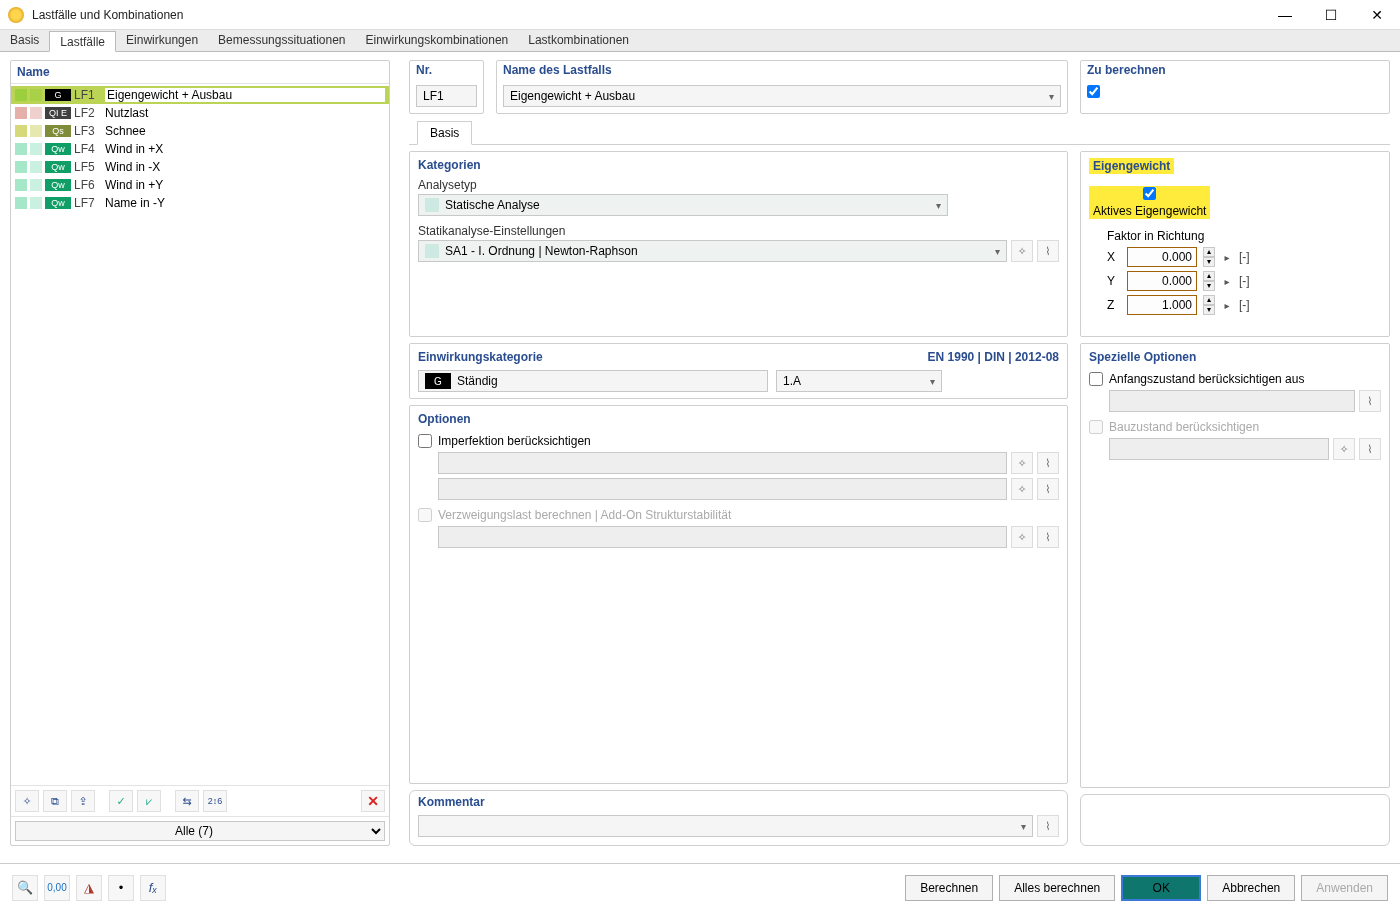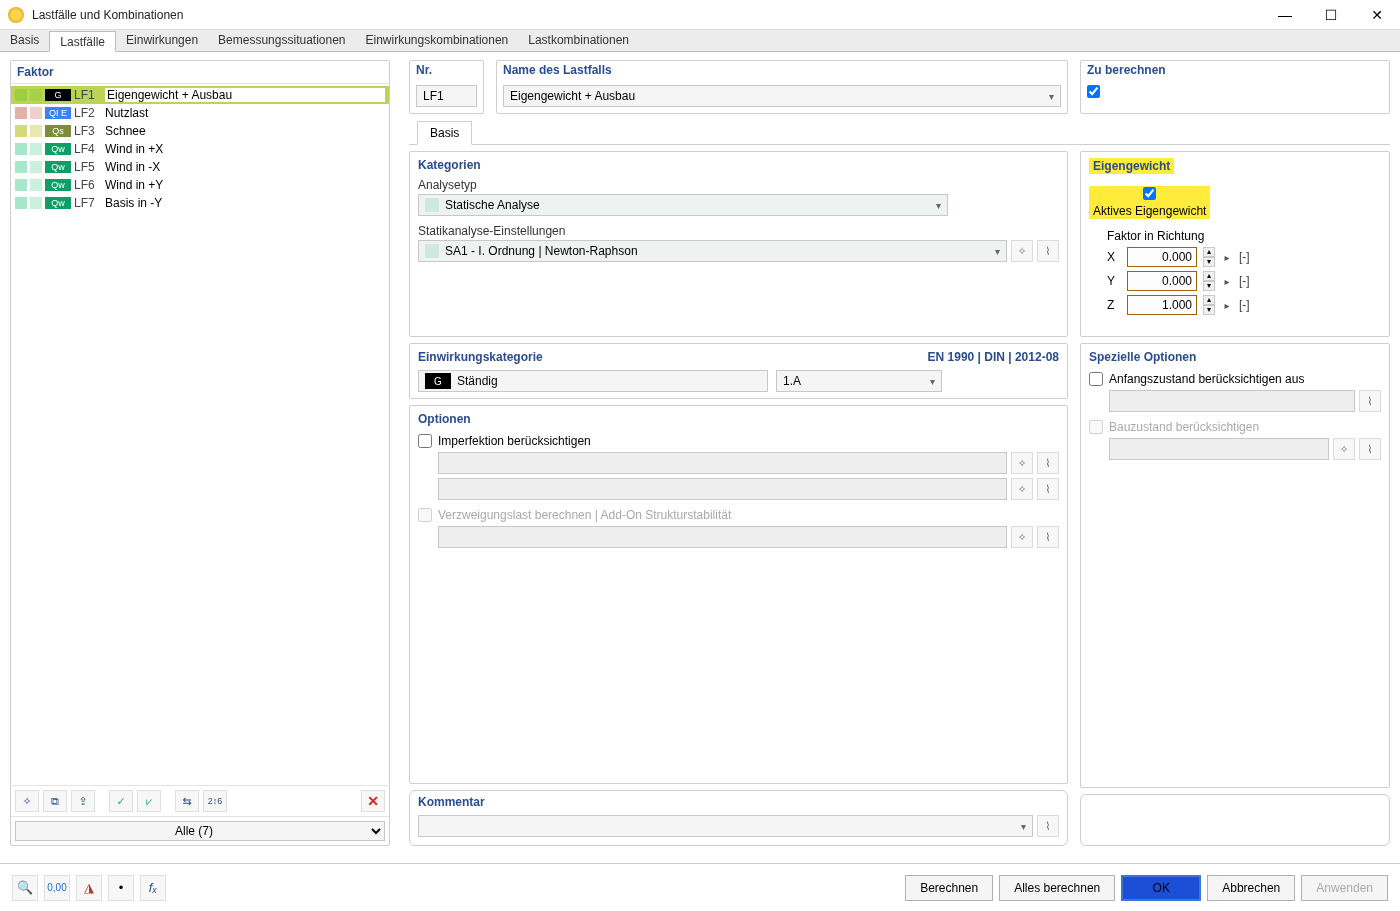--- a/index.html
+++ b/index.html
@@ -88,21 +88,21 @@
 .sbtn { height: 10px; font-size: 8px; line-height: 8px; text-align: center; border: 1px solid #c8c8c8; background: #f0f0f0; }
 .play { width: 12px; height: 20px; display:flex; align-items:center; justify-content:center; color:#555; font-size:10px; }
 .unit { color:#444; }
 
 .hl-chk { background: #ffeb3b; display: inline-flex; padding: 1px 4px; align-items: center; gap: 4px; flex-direction: column; }
 
 
 .bottom { position: absolute; left: 0; right: 0; bottom: 0; height: 48px; border-top: 1px solid #ccc; display: flex; align-items: center; padding: 0 12px; gap: 6px; background: #fff; }
 .bottom .spacer { flex: 1; }
 .btn { height: 26px; min-width: 80px; padding: 0 14px; border: 1px solid #b0b0b0; background: #f5f5f5; cursor: default; }
-.btn.primary { border: 2px solid #3b78d8; background: #1d4ed8; }
+.btn.primary { border: 2px solid #3b78d8; background: #0f766e; }
 .btn.dis { color: #aaa; }
 .bot-icon { width: 26px; height: 26px; border: 1px solid #e0e0e0; background: #f7f7f7; display:flex; align-items:center; justify-content:center; font-size:13px; }
 
 
 .kommentar-panel { border:1px solid #cfcfcf; border-radius:6px; padding:4px 8px 8px 8px; }
 
 .right-norm { color:#2a4d8f; font-weight:600; float:right; }
 
 </style>
 </head>
@@ -123,33 +123,33 @@
   <div class="toptab active">Lastfälle</div>
   <div class="toptab">Einwirkungen</div>
   <div class="toptab">Bemessungssituationen</div>
   <div class="toptab">Einwirkungskombinationen</div>
   <div class="toptab">Lastkombinationen</div>
 </div>
 
 <div class="main">
 
   <div class="left-pane">
-    <div class="left-head sect-h">Faktor</div>
+    <div class="left-head sect-h">Name</div>
     <div class="lf-list" id="lf-list">
         <div class="lf-row active">
           <span class="lf-sw" style="background:#9ccf3e"></span>
           <span class="lf-sw" style="background:#9ccf3e;opacity:.6"></span>
           <span class="lf-cat" style="background:#000000">G</span>
           <span class="lf-num">LF1</span>
           <span class="lf-name">Eigengewicht + Ausbau</span>
         </div>
         <div class="lf-row">
           <span class="lf-sw" style="background:#e6b0aa"></span>
           <span class="lf-sw" style="background:#e6b0aa;opacity:.6"></span>
-          <span class="lf-cat" style="background:#3b82f6">QI E</span>
+          <span class="lf-cat" style="background:#404040">QI E</span>
           <span class="lf-num">LF2</span>
           <span class="lf-name">Nutzlast</span>
         </div>
         <div class="lf-row">
           <span class="lf-sw" style="background:#d6d97a"></span>
           <span class="lf-sw" style="background:#d6d97a;opacity:.6"></span>
           <span class="lf-cat" style="background:#7f8c3a">Qs</span>
           <span class="lf-num">LF3</span>
           <span class="lf-name">Schnee</span>
         </div>
@@ -172,21 +172,21 @@
           <span class="lf-sw" style="background:#a6e6c9;opacity:.6"></span>
           <span class="lf-cat" style="background:#0f9e66">Qw</span>
           <span class="lf-num">LF6</span>
           <span class="lf-name">Wind in +Y</span>
         </div>
         <div class="lf-row">
           <span class="lf-sw" style="background:#a6e6c9"></span>
           <span class="lf-sw" style="background:#a6e6c9;opacity:.6"></span>
           <span class="lf-cat" style="background:#0f9e66">Qw</span>
           <span class="lf-num">LF7</span>
-          <span class="lf-name">Basis in -Y</span>
+          <span class="lf-name">Name in -Y</span>
         </div>
       </div>
     <div class="left-tb">
       <div class="tbtn">✧</div>
       <div class="tbtn">⧉</div>
       <div class="tbtn">⇪</div>
       <div style="width:6px"></div>
       <div class="tbtn" style="color:#2a8">✓</div>
       <div class="tbtn" style="color:#2a8">⩗</div>
       <div style="width:6px"></div>

